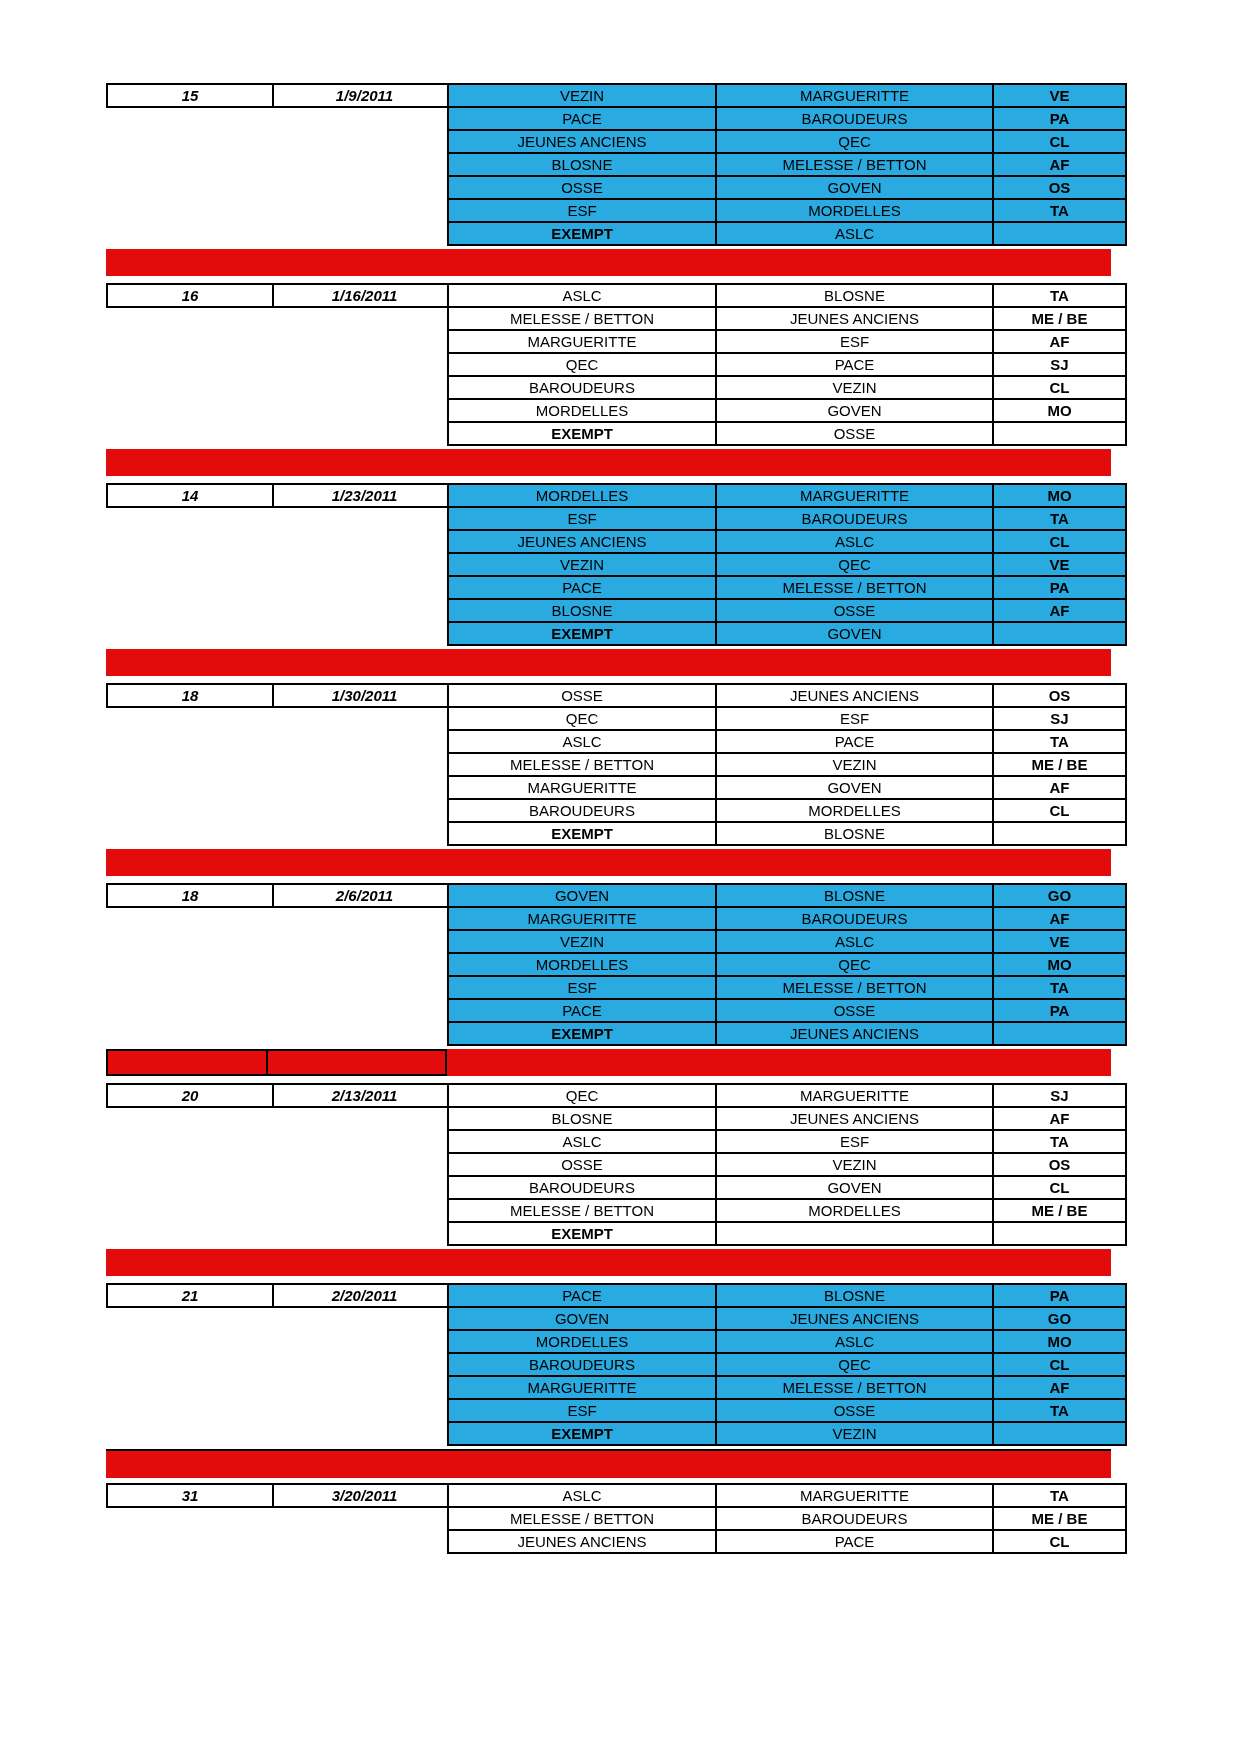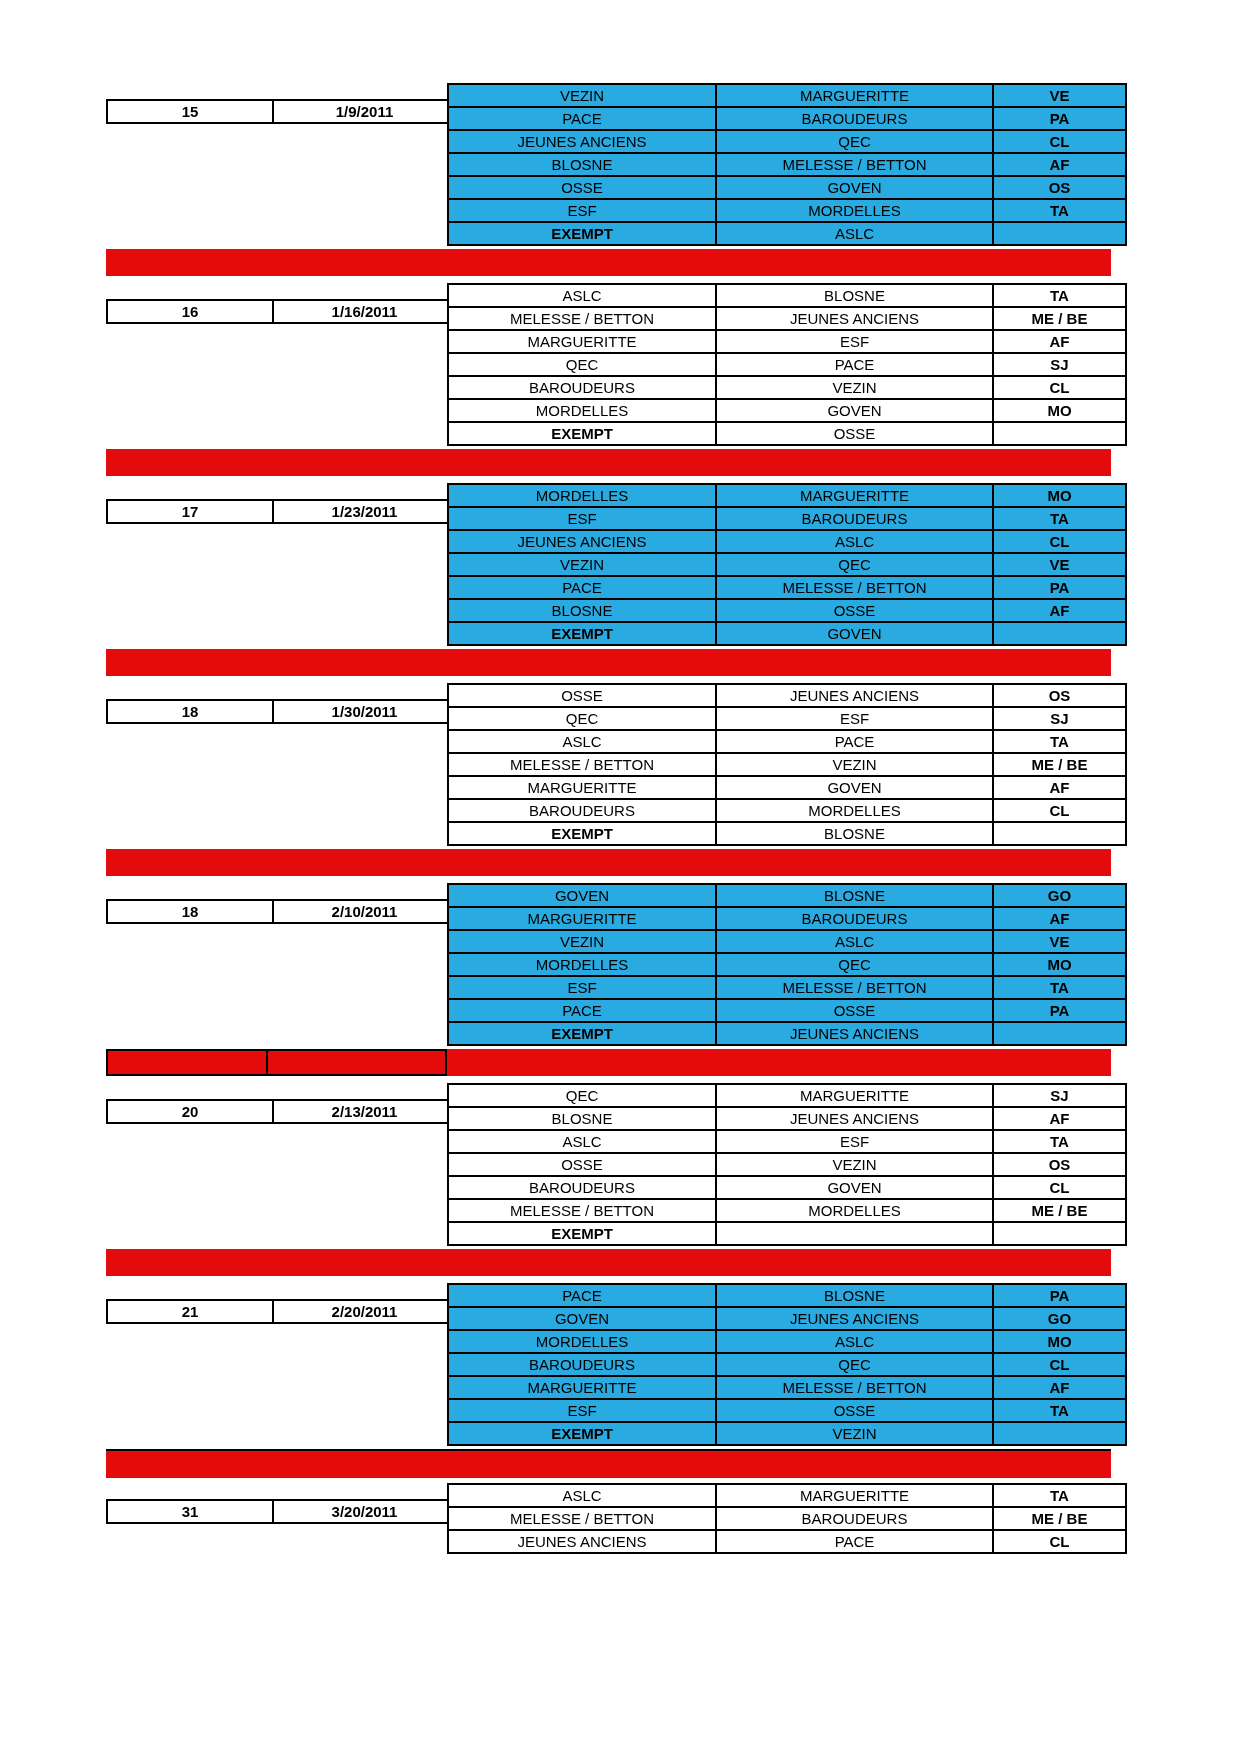--- a/index.html
+++ b/index.html
@@ -10,21 +10,21 @@
   }
   .sheet{position:absolute;left:106px;top:83px;width:1005px;height:1580px;}
   .block{position:absolute;left:0;width:1005px;}
   table.t{border-collapse:collapse;table-layout:fixed;}
   table.t td{
     border:2px solid #000;height:21px;padding:0 2px;
     text-align:center;vertical-align:middle;
     font-size:15px;line-height:21px;color:#000;
     white-space:nowrap;overflow:hidden;background:#fff;
   }
-  .hdr{position:absolute;left:0;top:16px;width:341px;}
+  .hdr{position:absolute;left:0;top:0;width:341px;font-style:italic;}
   .games{position:absolute;left:341px;top:0;width:664px;}
   td.c1{width:160px;}
   td.c2{width:177px;}
   td.c3{width:262px;}
   td.c4{width:271px;}
   td.c5{width:127px;}
   .bold{font-weight:bold;}
   .games.blue td{background:var(--blue);}
   .bar{position:absolute;left:0;width:1005px;height:27px;background:var(--red);}
   .bar.topline{border-top:2px solid #000;}
@@ -129,21 +129,21 @@
             <td class="c4">OSSE</td>
             <td class="c5 bold"></td>
           </tr>
         </tbody>
       </table>
     </div>
     <div class="block" style="top: 400px;">
       <table class="t hdr">
         <tbody>
           <tr>
-            <td class="c1 bold">17</td>
+            <td class="c1 bold">14</td>
             <td class="c2 bold">1/23/2011</td>
           </tr>
         </tbody>
       </table>
       <table class="t games blue">
         <tbody>
           <tr>
             <td class="c3">MORDELLES</td>
             <td class="c4">MARGUERITTE</td>
             <td class="c5 bold">MO</td>
@@ -228,21 +228,21 @@
             <td class="c5 bold"></td>
           </tr>
         </tbody>
       </table>
     </div>
     <div class="block" style="top: 800px;">
       <table class="t hdr">
         <tbody>
           <tr>
             <td class="c1 bold">18</td>
-            <td class="c2 bold">2/10/2011</td>
+            <td class="c2 bold">2/6/2011</td>
           </tr>
         </tbody>
       </table>
       <table class="t games blue">
         <tbody>
           <tr>
             <td class="c3">GOVEN</td>
             <td class="c4">BLOSNE</td>
             <td class="c5 bold">GO</td>
           </tr>

